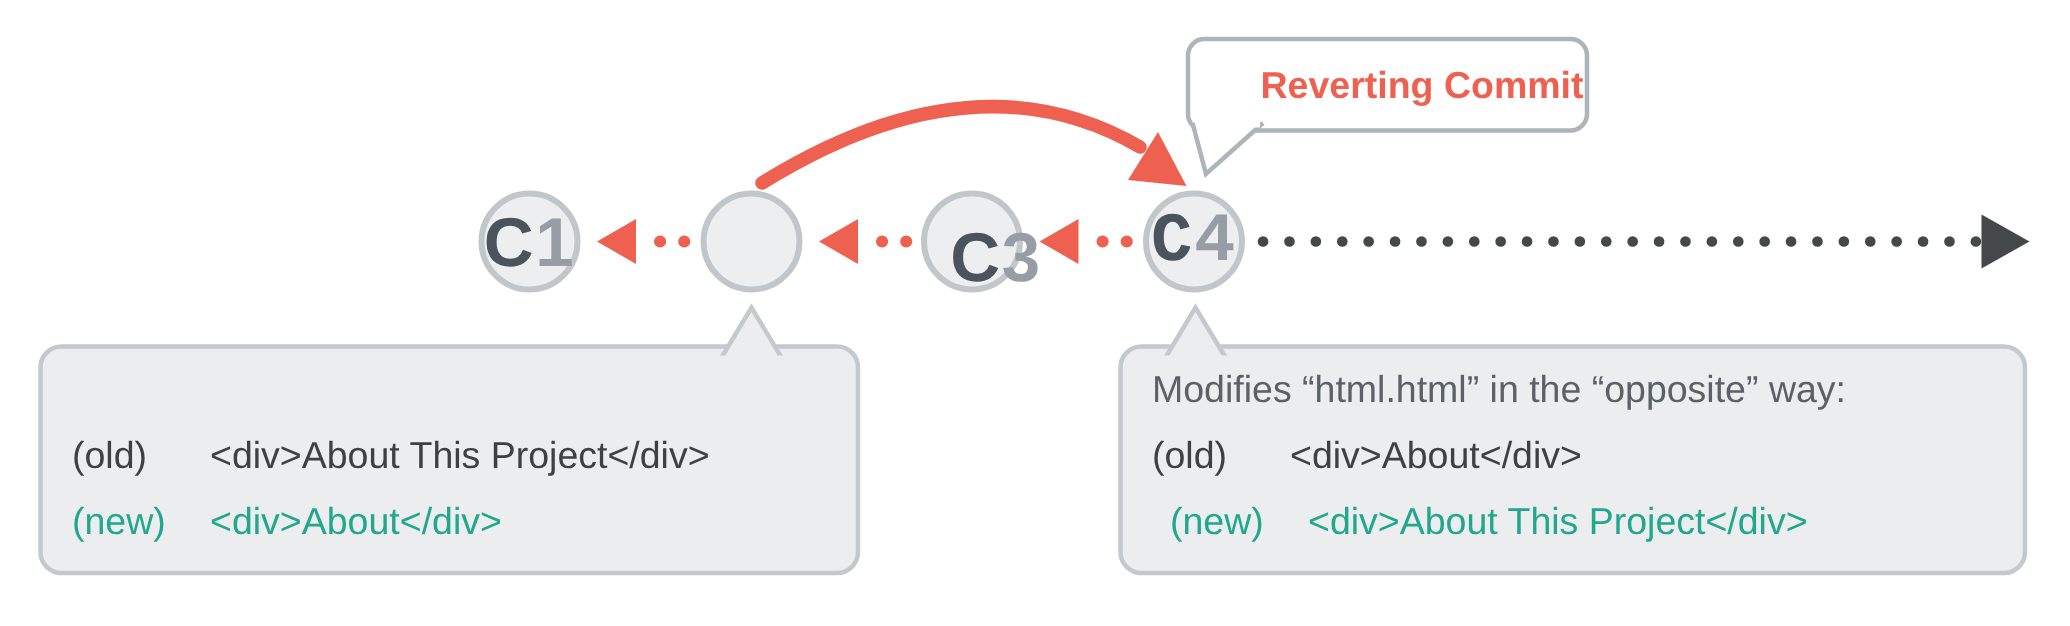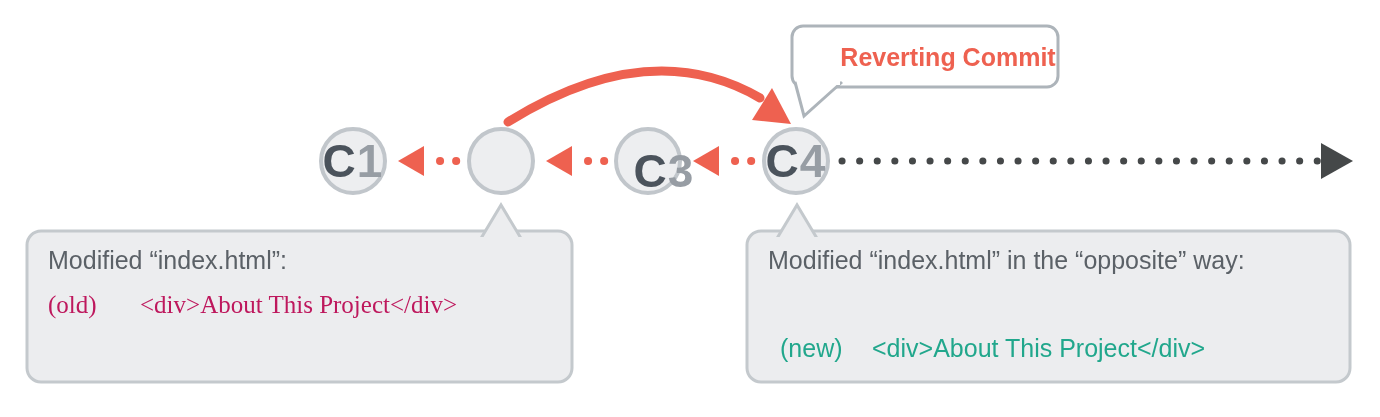--- a/index.html
+++ b/index.html
@@ -35,21 +35,21 @@
     text-align: center;
     font-size: 25px;
     font-weight: bold;
     color: #ee6150;
     line-height: 30px;
   }
 
   .box-line { font-size: 25px; line-height: 32px; color: #5b6167; }
   .box-heading { color: #5b6167; }
   .diff-label { display: inline-block; width: 92px; }
-  .old  { color: #be185d; font-family: Liberation Serif, serif; }
+  .old  { color: #404040; }
   .new  { color: #21a78c; }
 </style>
 </head>
 <body>
 
 <div id="stage">
 
   <svg id="diagram-svg" viewBox="0 0 1380 417">
 
     <g>
@@ -96,23 +96,24 @@
 
     <g>
       <rect x="792" y="26" width="266" height="61" rx="11" fill="#ffffff" stroke="#adb4ba" stroke-width="3"></rect>
       <path d="M 795 82 L 804 116 L 842 82" fill="#ffffff" stroke="#adb4ba" stroke-width="3"></path>
       <rect x="798" y="78" width="42" height="7" fill="#ffffff"></rect>
     </g>
   </svg>
 
   <div class="txt commit-label" style="left:317px; top:139px;"><span class="commit-c">C</span><span class="commit-num">1</span></div>
   <div class="txt commit-label" style="left:628px; top:139px;margin-top:10px;"><span class="commit-c">C</span><span class="commit-num">3</span></div>
-  <div class="txt commit-label" style="left:760px; top:139px;"><span class="commit-c">C</span><span class="commit-num">4</span></div>
+  <div class="txt commit-label" style="left:760px; top:139px;font-family:Liberation Mono, monospace;"><span class="commit-c">C</span><span class="commit-num">4</span></div>
 
   <div class="txt bubble-text" style="left:792px; top:42px;">Reverting Commit</div>
 
-  <div class="txt box-line box-heading" style="left:48px; top:244px;">Modified “index.html”:</div>
   <div class="txt box-line" style="left:48px; top:288px;"><span class="diff-label old">(old)</span><span class="old">&lt;div&gt;About This Project&lt;/div&gt;</span></div>
+  <div class="txt box-line" style="left:48px; top:332px;"><span class="diff-label new">(new)</span><span class="new">&lt;div&gt;About&lt;/div&gt;</span></div>
 
-  <div class="txt box-line box-heading" style="left:768px; top:244px;">Modified “index.html” in the “opposite” way:</div>
+  <div class="txt box-line box-heading" style="left:768px; top:244px;">Modifies “html.html” in the “opposite” way:</div>
+  <div class="txt box-line" style="left:768px; top:288px;"><span class="diff-label old">(old)</span><span class="old">&lt;div&gt;About&lt;/div&gt;</span></div>
   <div class="txt box-line" style="left:768px; top:332px;margin-left:12px;"><span class="diff-label new">(new)</span><span class="new">&lt;div&gt;About This Project&lt;/div&gt;</span></div>
 
 </div>
 
 </body></html>

